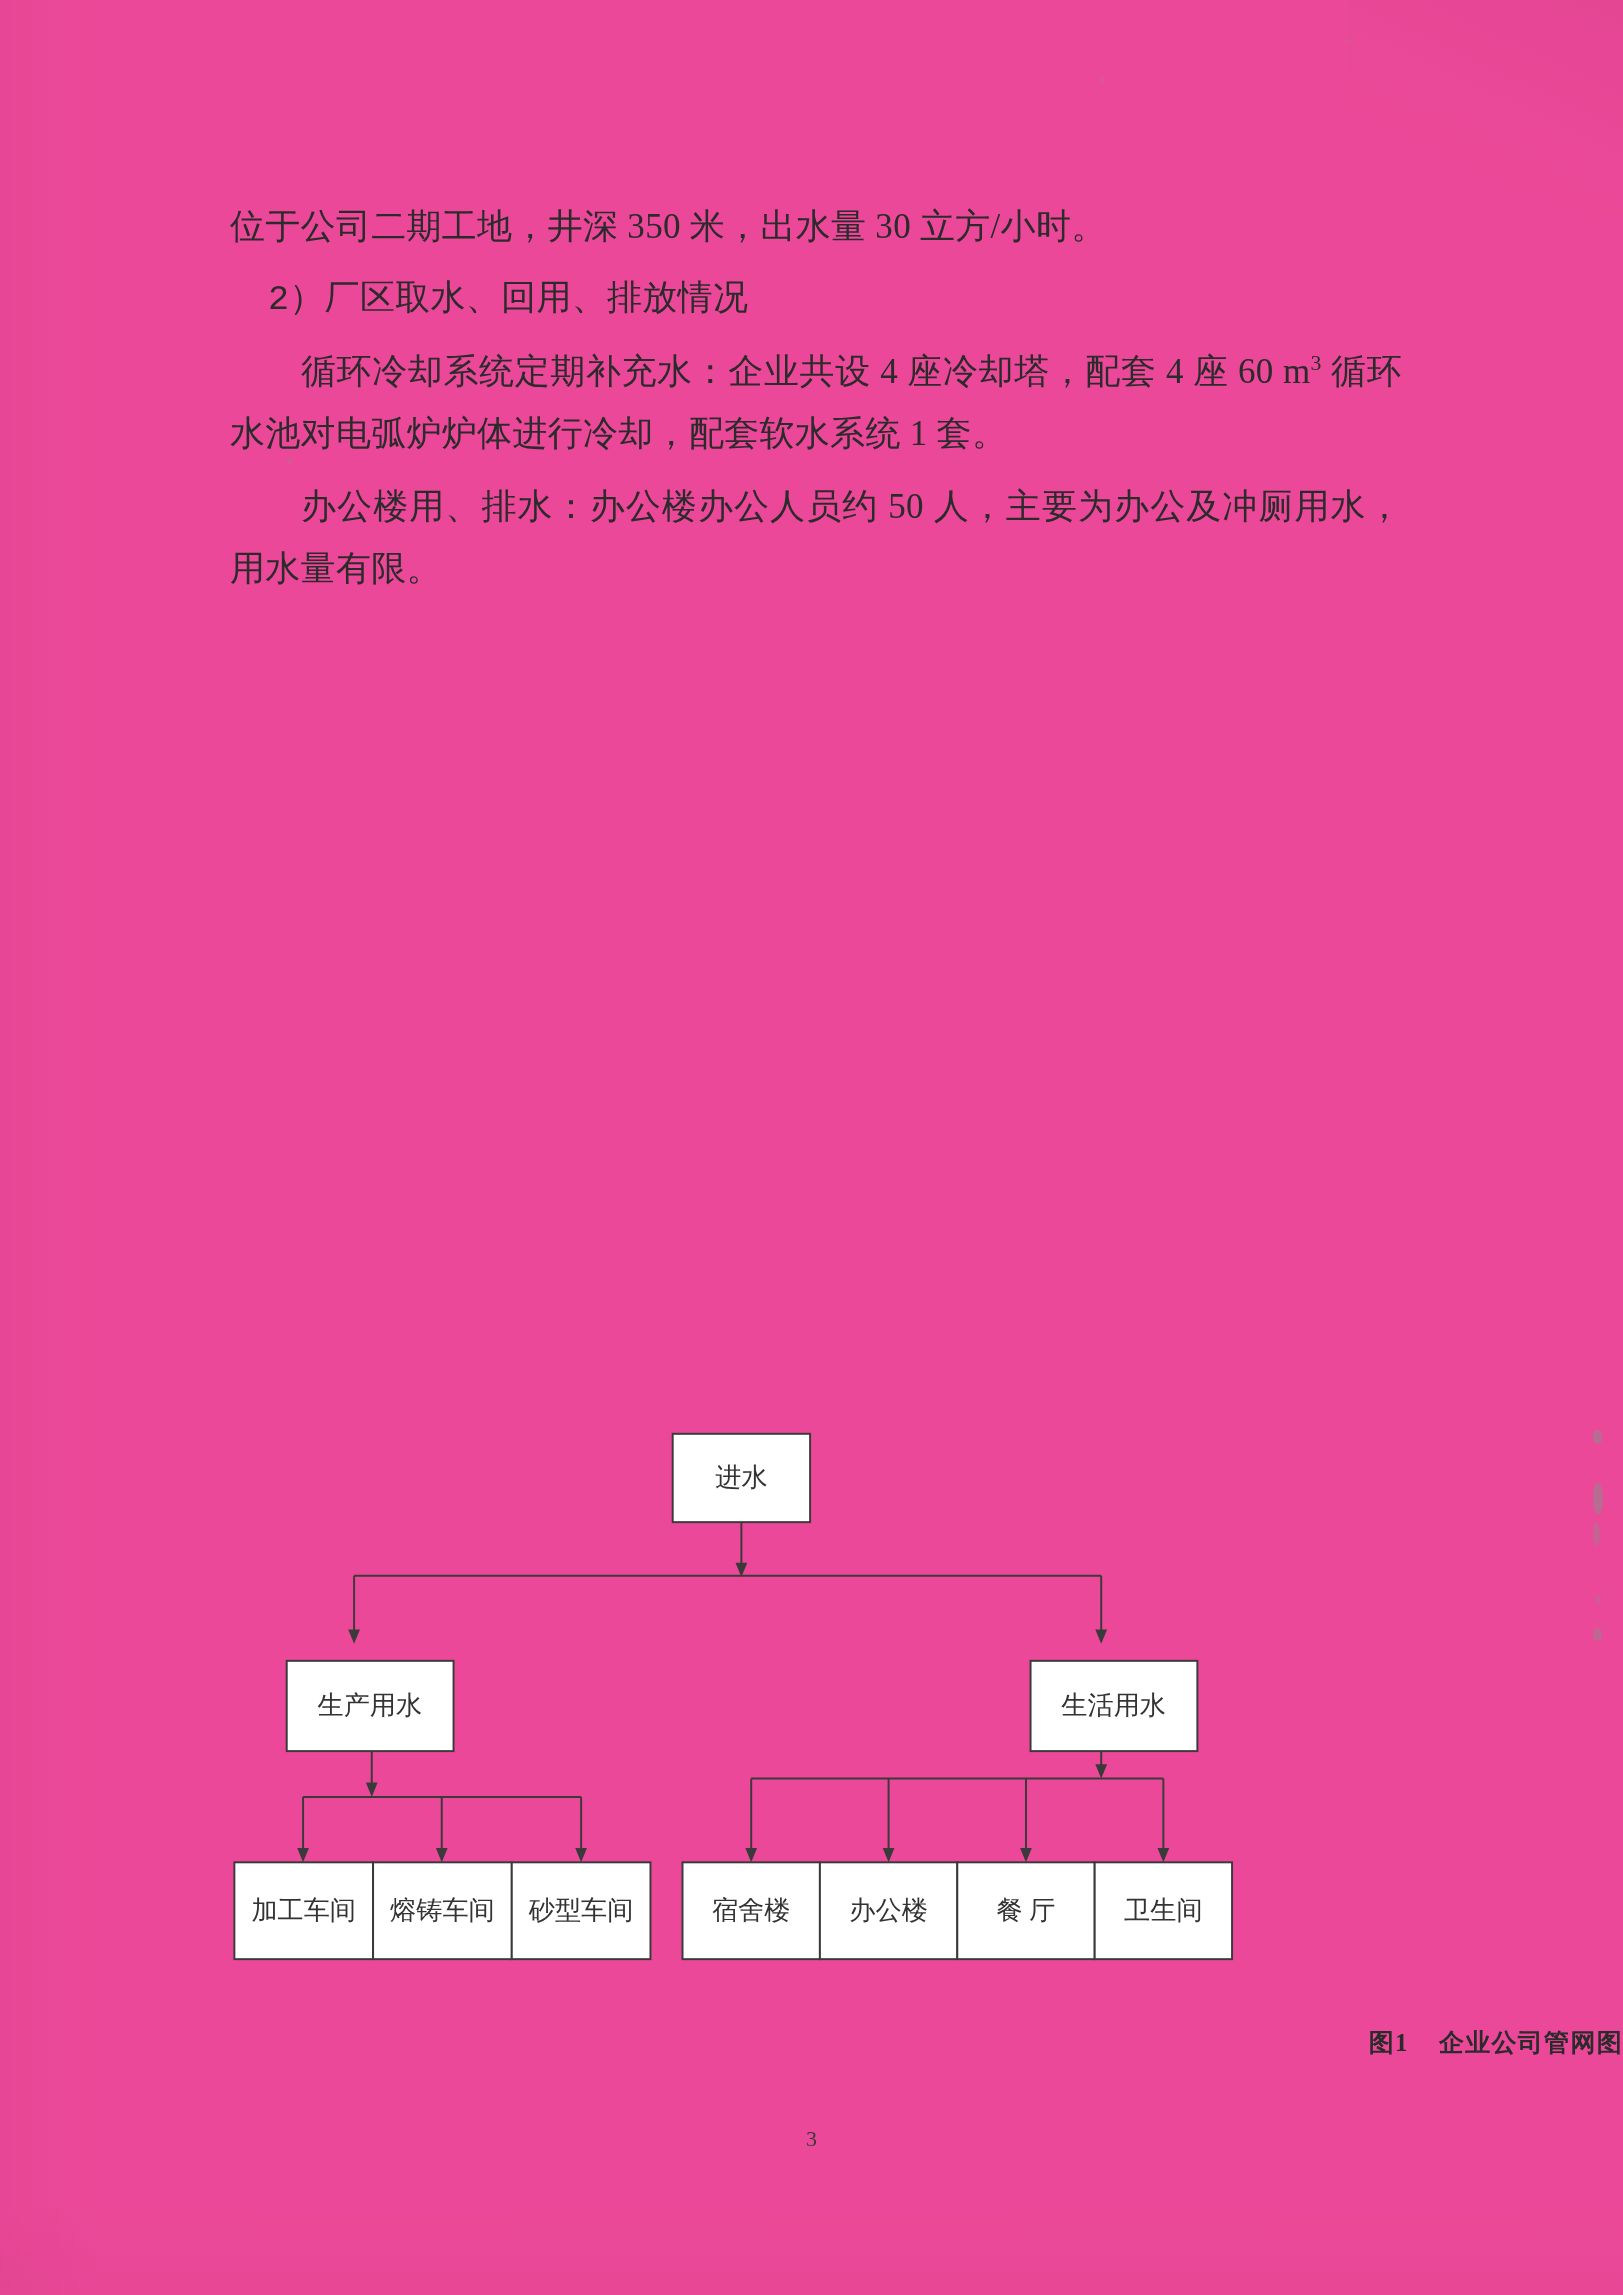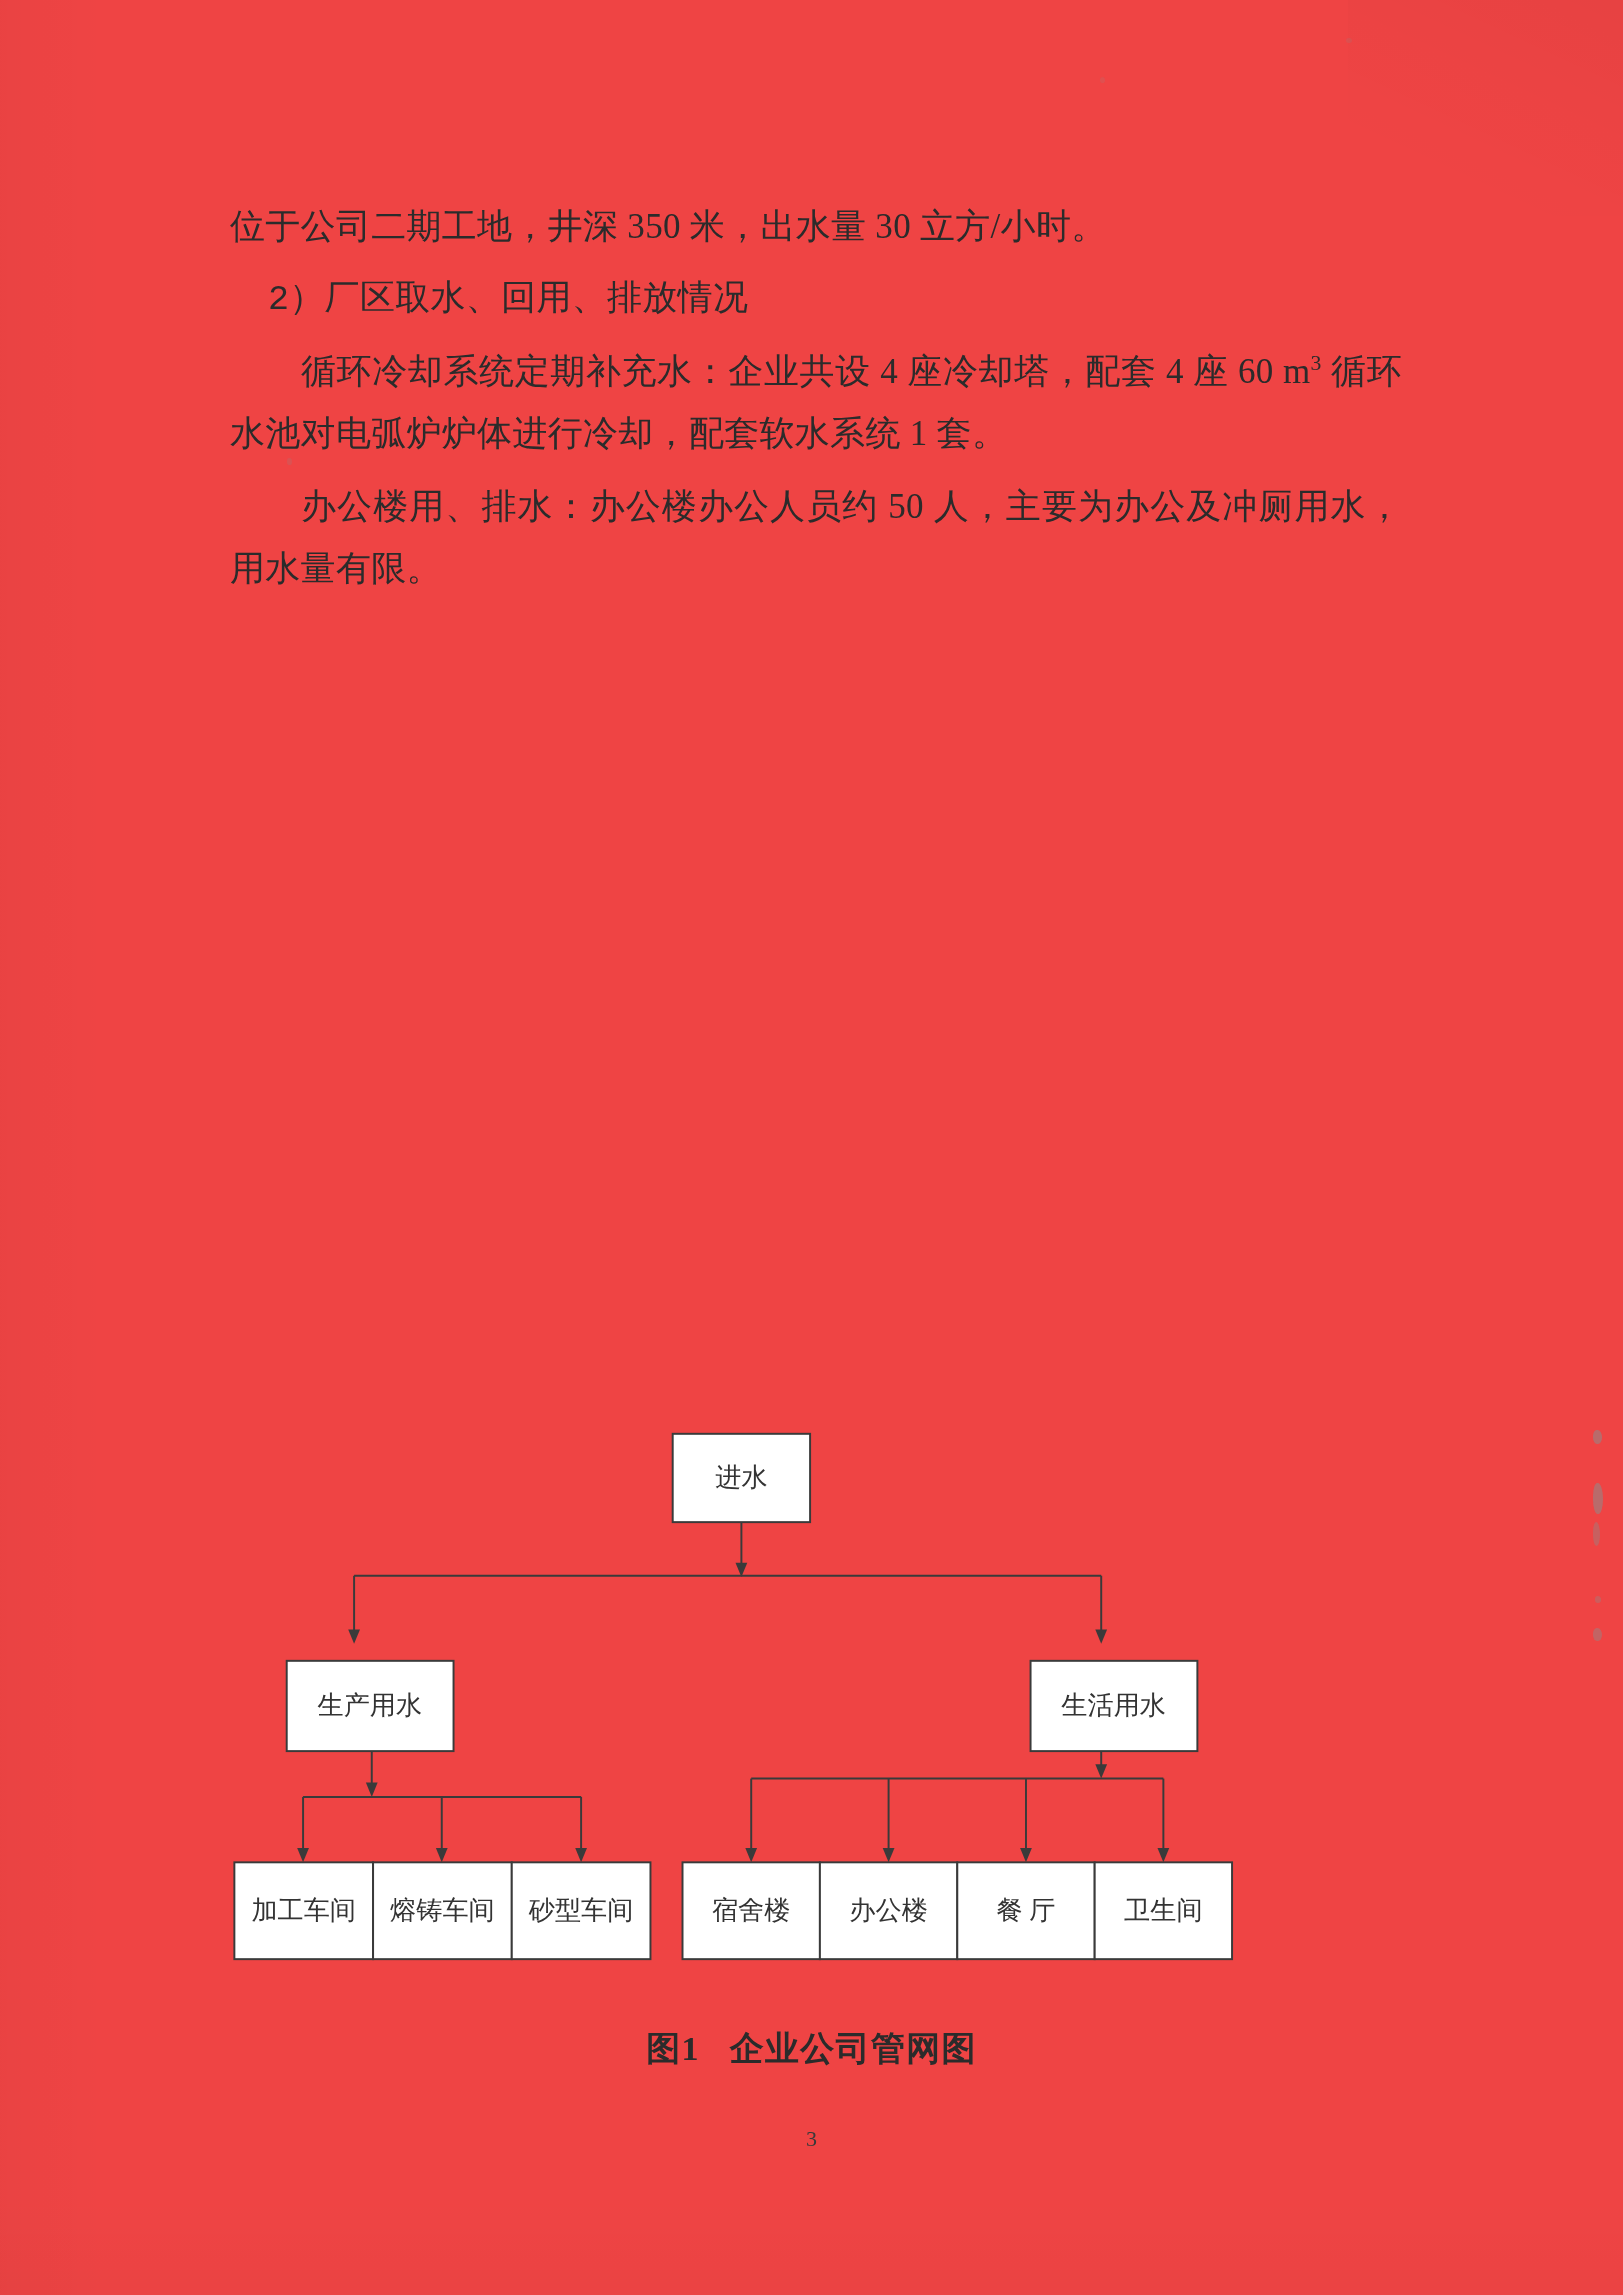--- a/index.html
+++ b/index.html
@@ -9,21 +9,21 @@
     background: #ffffff;
   }
   body {
     font-family: "Liberation Serif", "DejaVu Serif", serif;
   }
 
   #page {
     position: relative;
     width: 1623px;
     height: 2295px;
-    background: #ef4444;
+    background: #ec4899;
     overflow: hidden;
   }
 
   
   .scan-shade-top-right {
     position: absolute;
     top: 0; right: 0;
     width: 275px; height: 216px;
     background: linear-gradient(205deg, rgba(0,0,0,0.035) 0%, rgba(0,0,0,0.012) 45%, rgba(0,0,0,0) 78%);
     pointer-events: none;
@@ -101,23 +101,23 @@
     stroke-width: 3;
     fill: none;
   }
 
   
   #caption {
     position: absolute;
     left: 0;
     top: 2026px;
     width: 1623px;
-    text-align: center;
-    font-family: "Liberation Serif", "DejaVu Serif", serif;
-    font-size: 34px;
+    text-align: right;
+    font-family: "Liberation Serif", "DejaVu Serif", serif;
+    font-size: 25px;
     font-weight: bold;
     color: #2b2b2b;
     letter-spacing: 1.3px;
   }
   #caption .cap-gap { display: inline-block; width: 30px; }
   #folio {
     position: absolute;
     left: 0;
     top: 2126px;
     width: 1623px;

